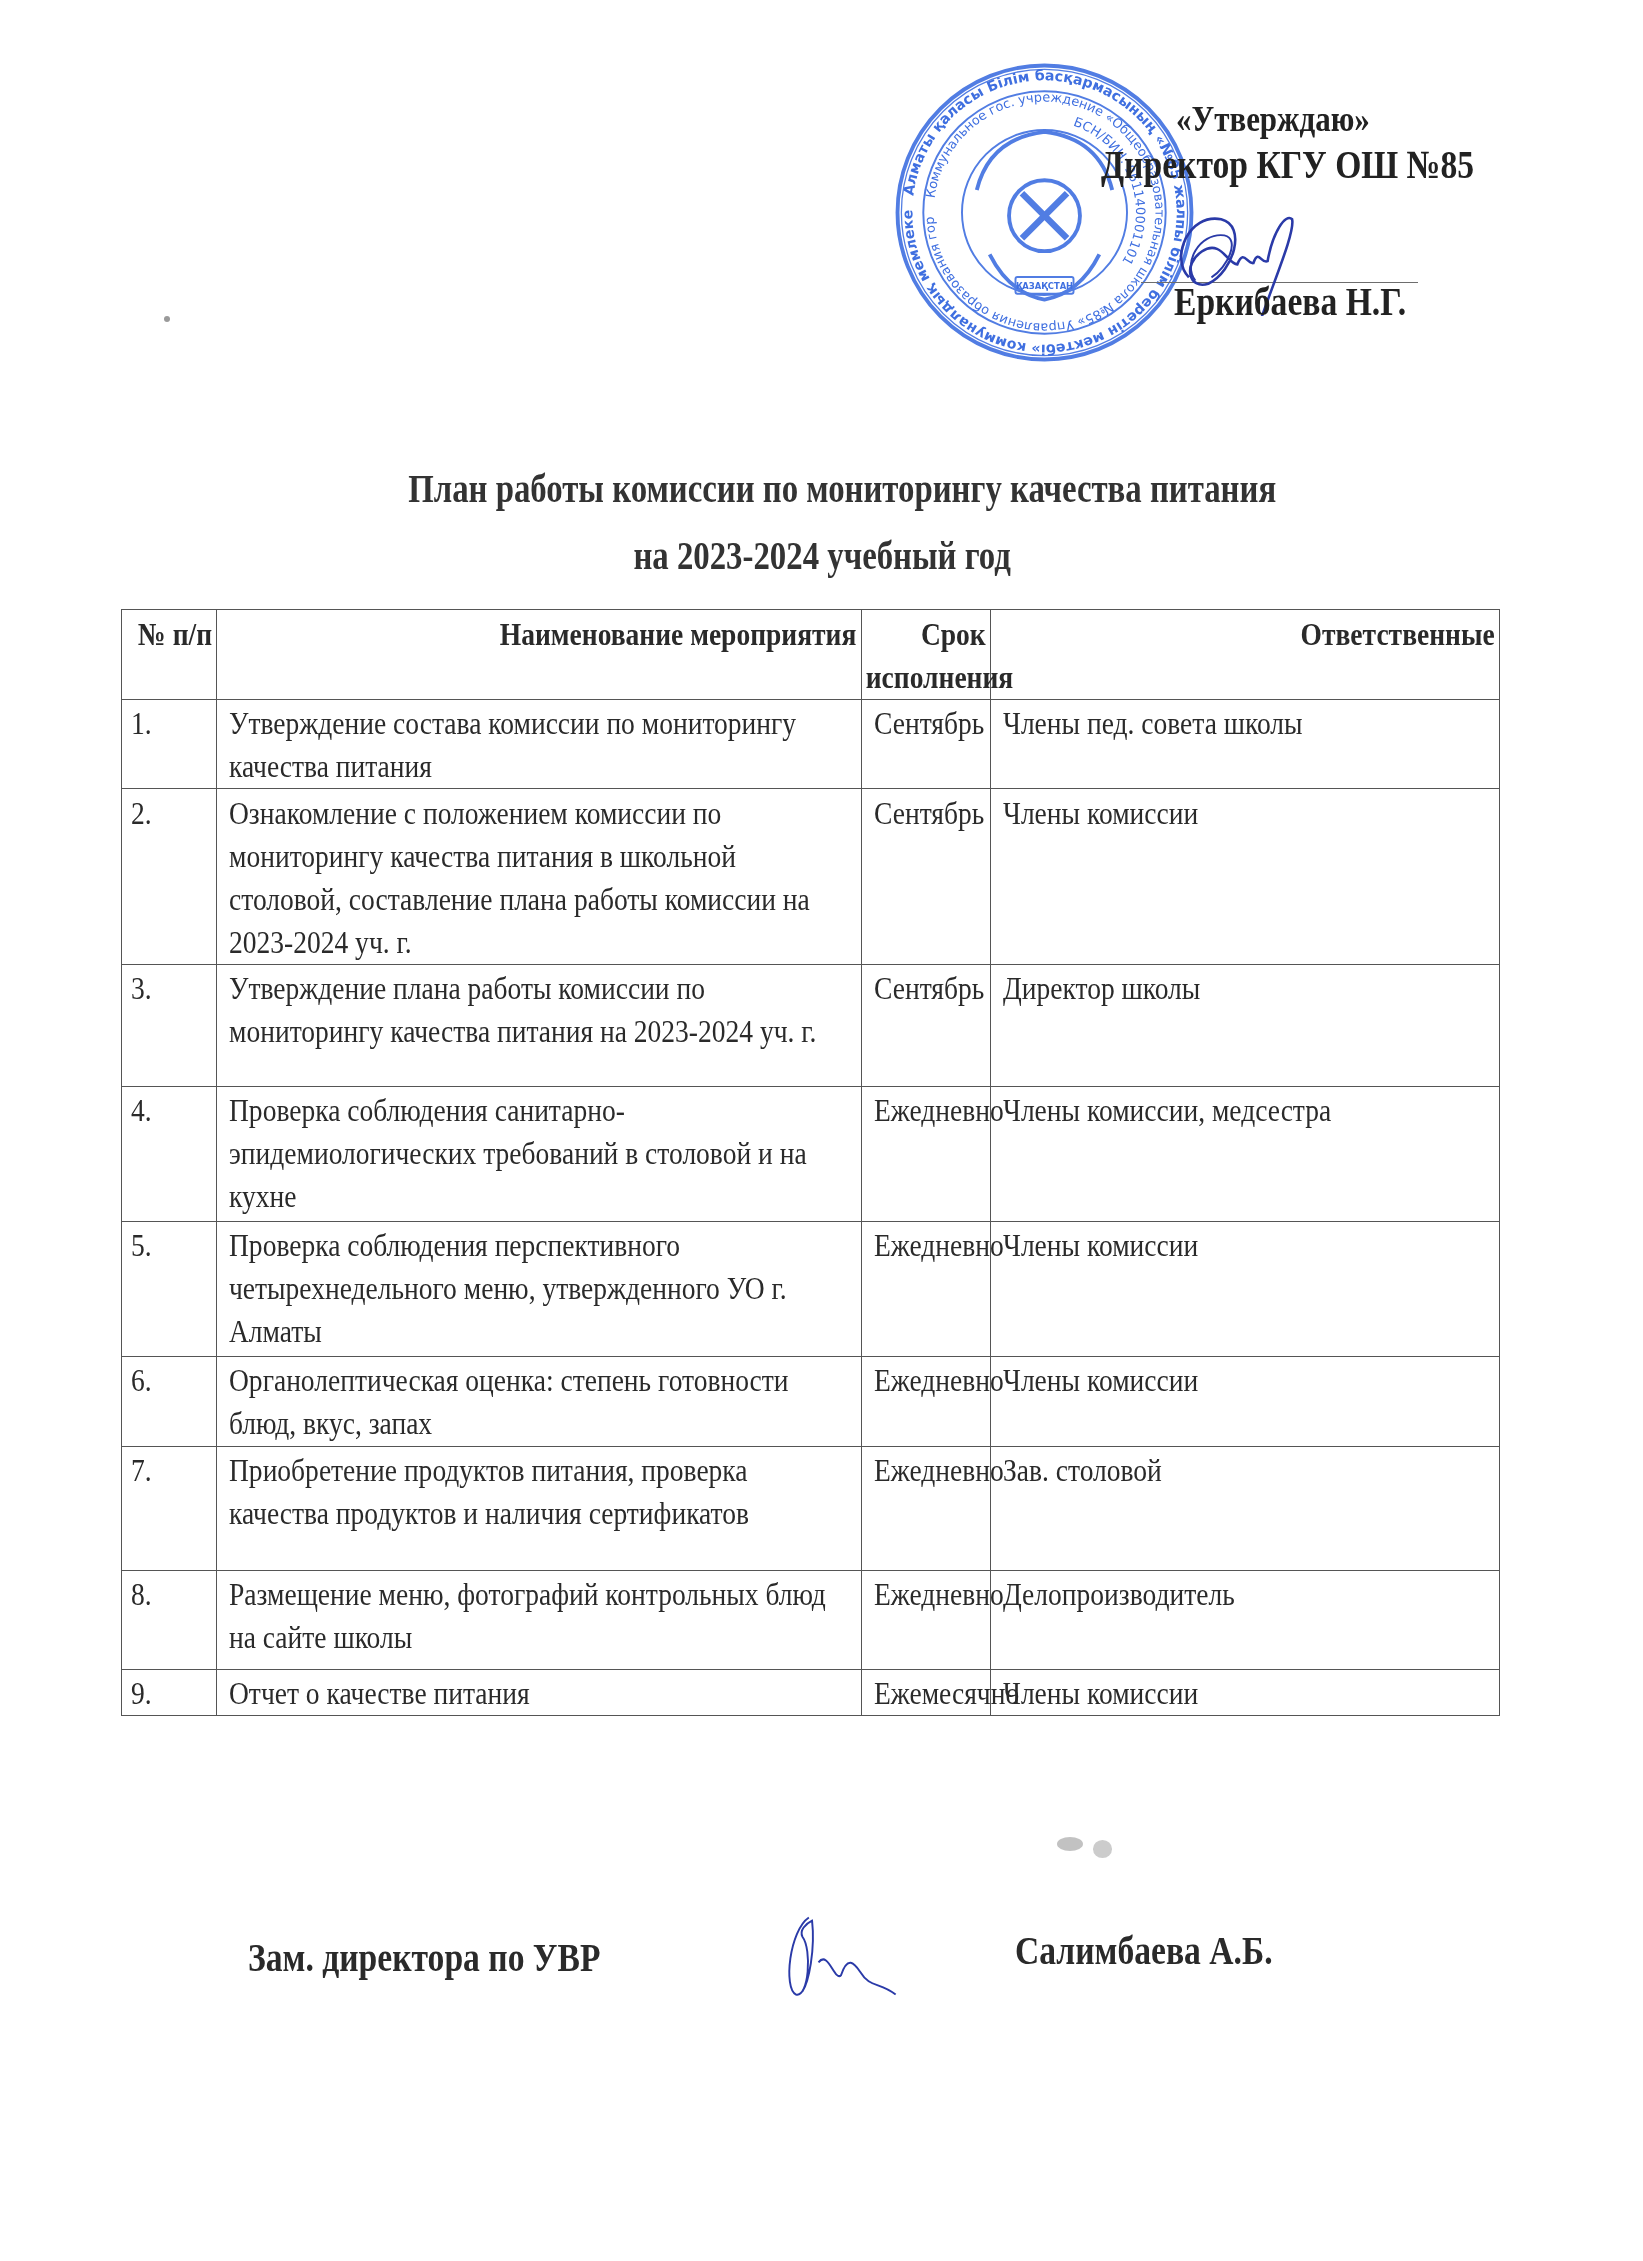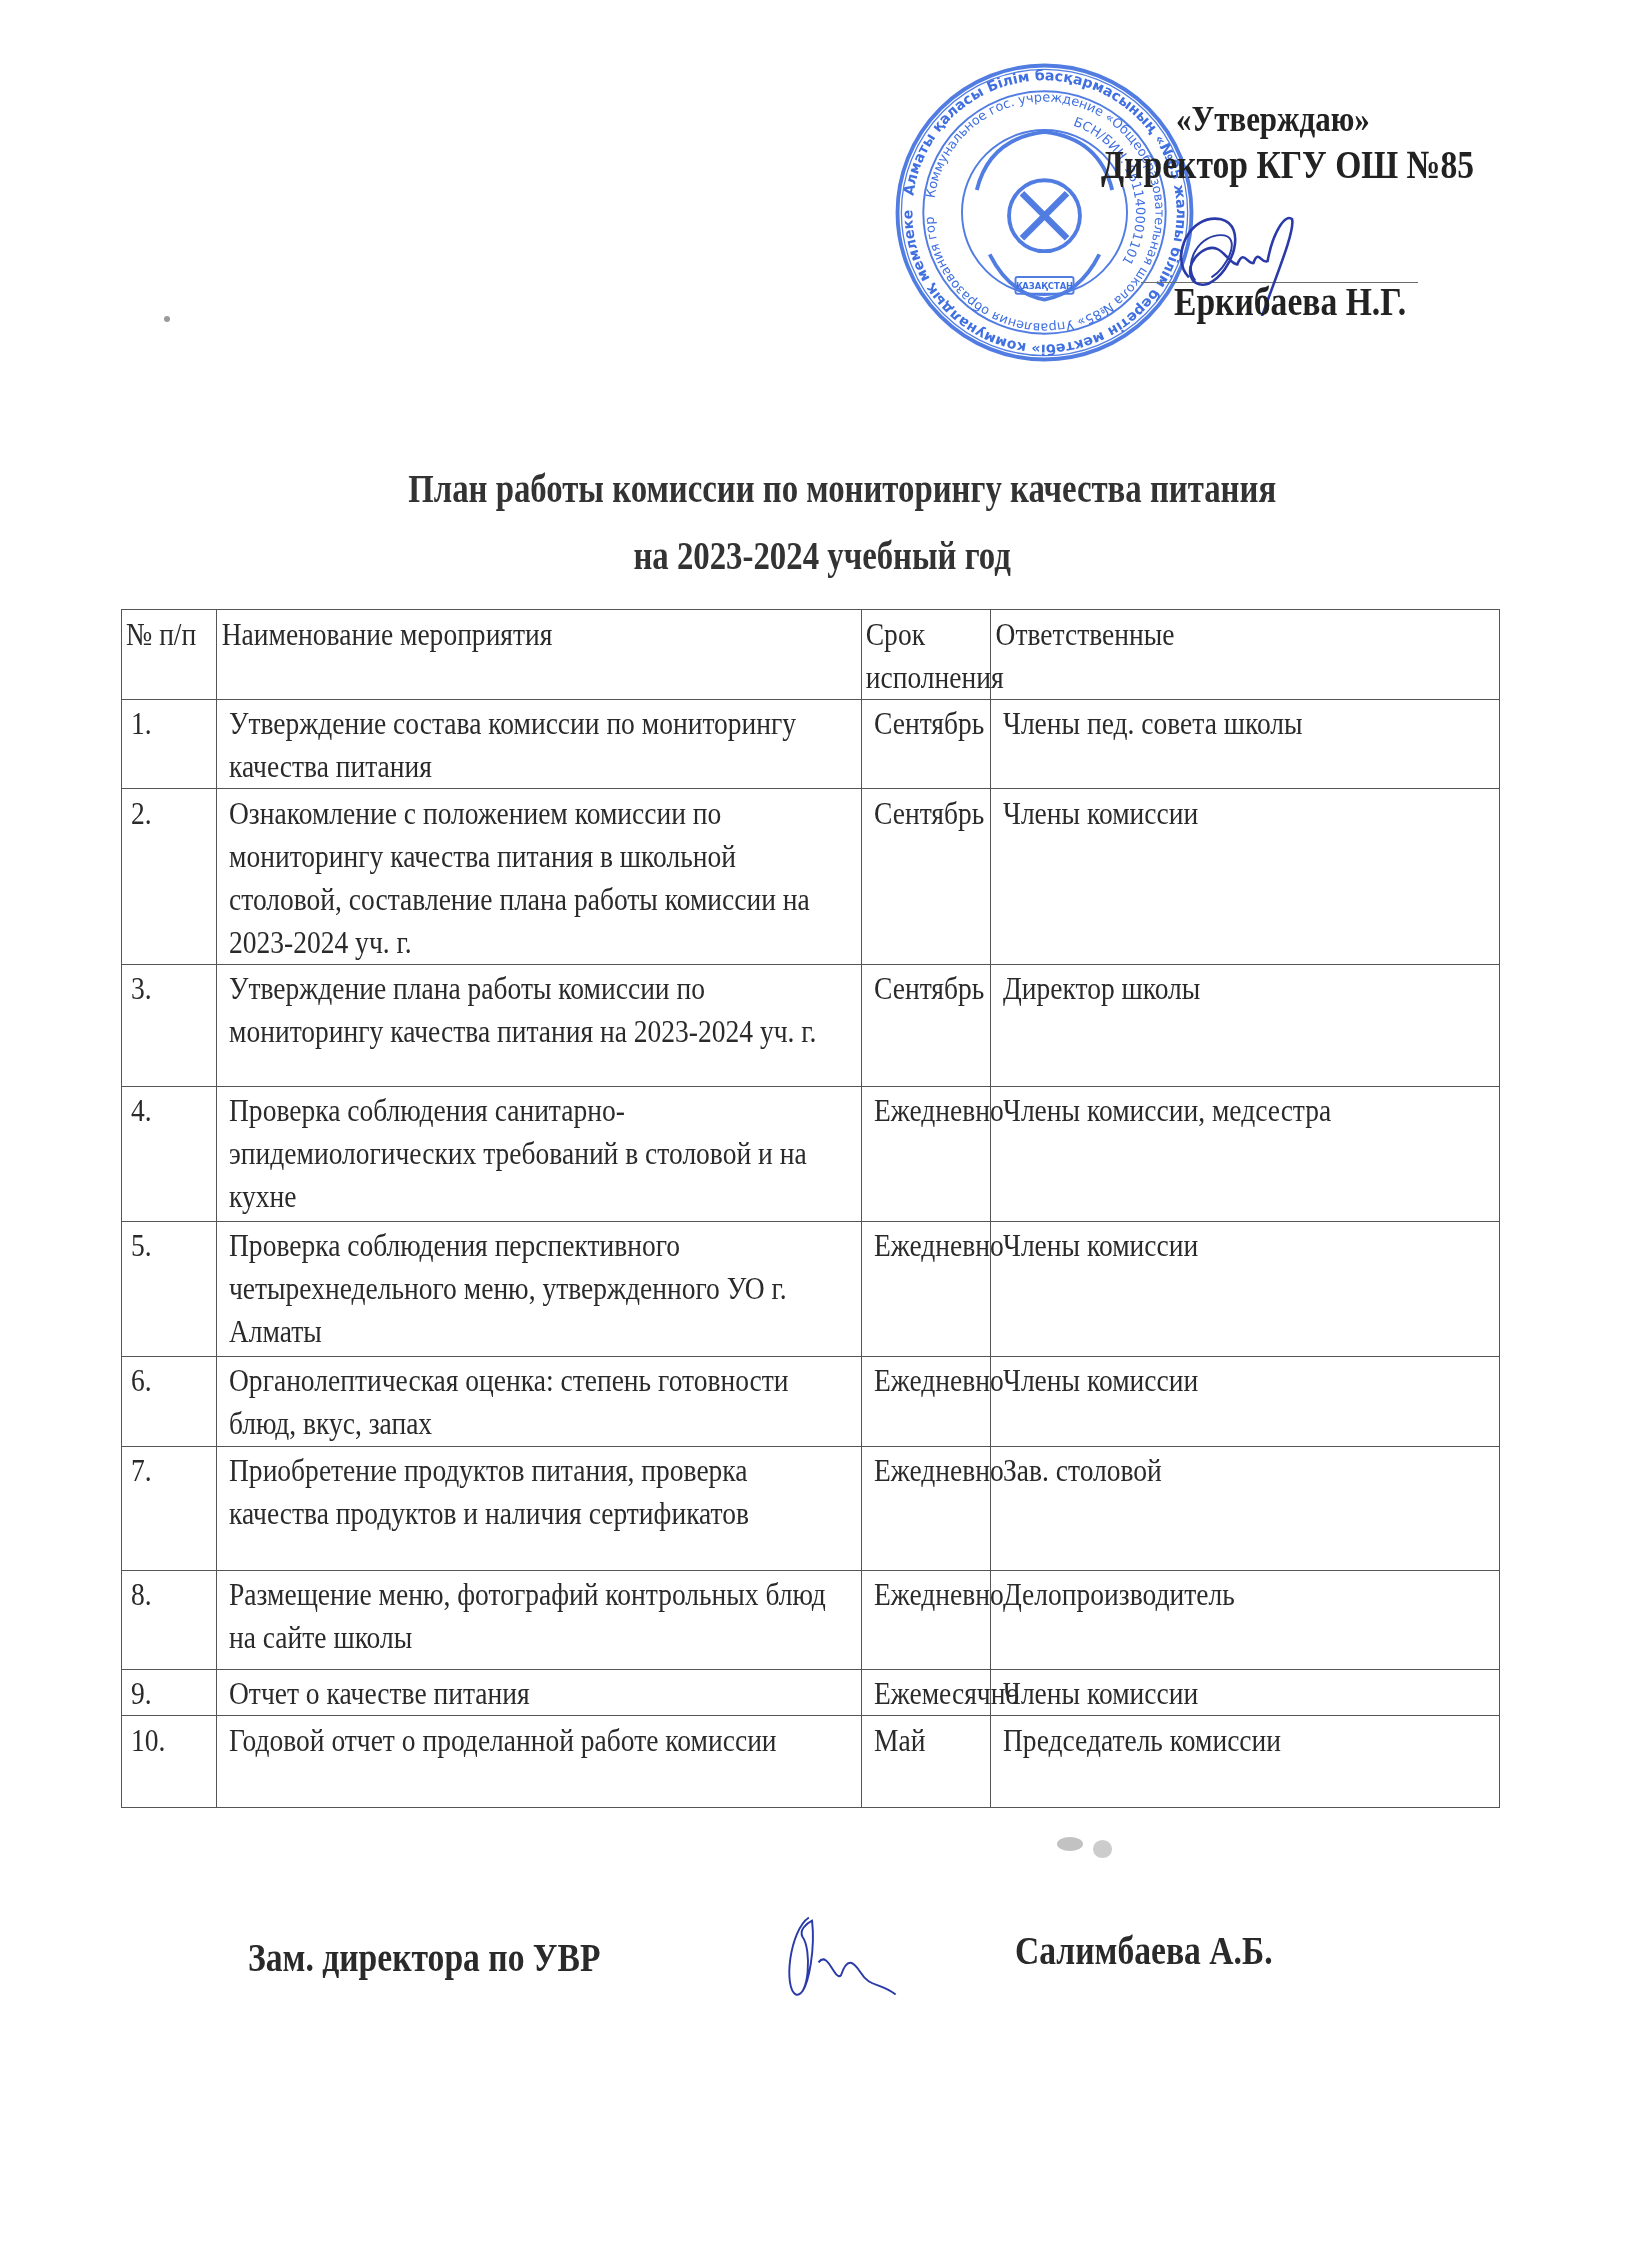--- a/index.html
+++ b/index.html
@@ -21,21 +21,21 @@
                font-weight: bold; color: #333; }
   .doc-title span { display: inline-block; transform: scaleX(0.82); transform-origin: center top; }
   #title-line1 { top: 465px; font-size: 40px; margin-left: 20px; }
   #title-line2 { top: 532px; font-size: 40px; }
 
   
   .plan-table { position: absolute; left: 121px; top: 609px; border-collapse: collapse;
                 table-layout: fixed; width: 1377px; }
   .plan-table th, .plan-table td { border: 1.3px solid #555; vertical-align: top; padding: 2.6px 6.4px 0 11.6px;
                                    font-size: 32px; line-height: 43px; color: #2a2a2a; }
-  .plan-table th { font-weight: normal; text-align: left; padding: 2.6px 3.9px 0 3.9px; }
+  .plan-table th { font-weight: bold; text-align: right; padding: 2.6px 3.9px 0 3.9px; }
   .plan-table td.num { padding-left: 9px; }
   .cond { display: inline-block; transform: scaleX(0.86); transform-origin: left top;
           width: 116%; white-space: normal; }
   th .cond { transform-origin: center top; width: 116%; margin-left: -8%; }
   .col-num { width: 95px; }
   .col-name { width: 645px; }
   .col-term { width: 129px; }
   .col-resp { width: 509px; }
 
   
@@ -159,26 +159,20 @@
         <td><span class="cond">Размещение меню, фотографий контрольных блюд на сайте школы</span></td>
         <td><span class="cond">Ежедневно</span></td>
         <td><span class="cond">Делопроизводитель</span></td>
       </tr>
       <tr style="height: 41px;">
         <td class="num"><span class="cond">9.</span></td>
         <td><span class="cond">Отчет о качестве питания</span></td>
         <td><span class="cond">Ежемесячно</span></td>
         <td><span class="cond">Члены комиссии</span></td>
       </tr>
-      <tr style="height: 92px;">
-        <td class="num"><span class="cond">10.</span></td>
-        <td><span class="cond">Годовой отчет о проделанной работе комиссии</span></td>
-        <td><span class="cond">Май</span></td>
-        <td><span class="cond">Председатель комиссии</span></td>
-      </tr>
     </tbody>
 </table>
 
 <div class="footer-role">Зам. директора по УВР</div>
 <svg class="deputy-signature" viewBox="0 0 260 140">
   <path d="M80,10 C50,30 40,120 60,130 C80,135 85,60 70,40 C65,30 75,20 85,15 C90,60 80,110 70,125 M95,80 C110,60 120,110 130,100 C140,70 150,80 160,95 C175,120 190,110 215,130" fill="none" stroke="#2a3aa8" stroke-width="3"></path>
 </svg>
 <div class="footer-name">Салимбаева А.Б.</div>
 
 <div class="scan-speck" style="left:164px;top:316px;width:6.4px;height:6.4px;"></div>

